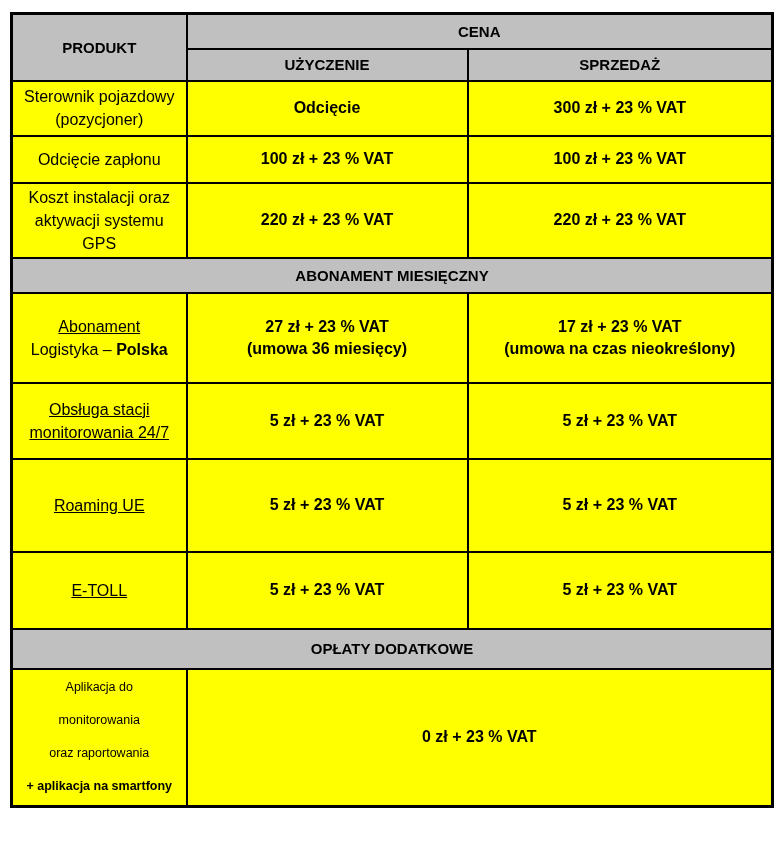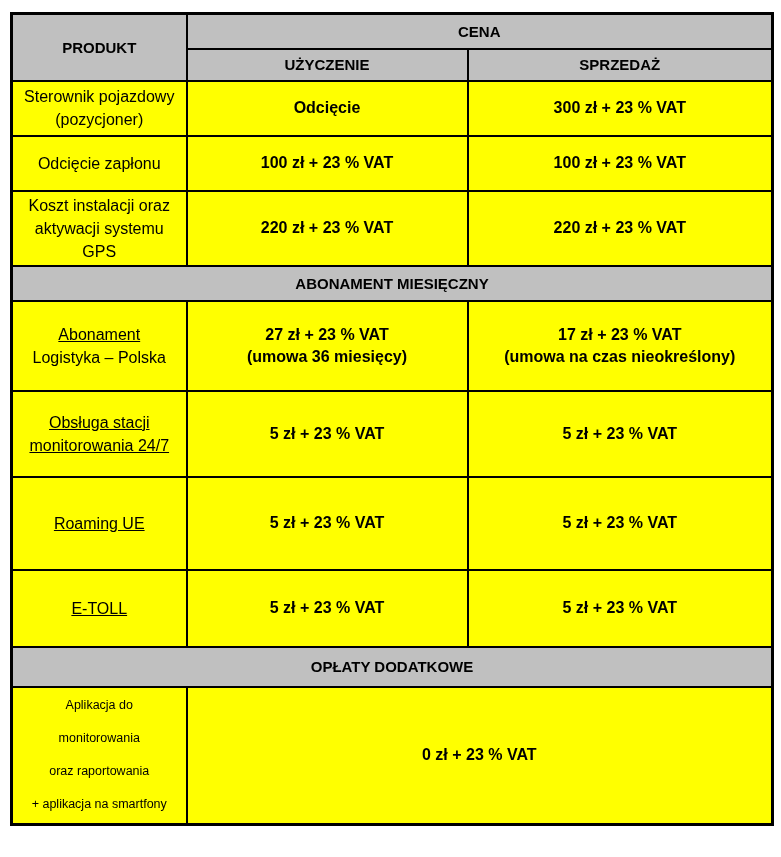--- a/index.html
+++ b/index.html
@@ -39,25 +39,25 @@
 
   
   col.c-produkt  { width: 175px; }
   col.c-uzyczenie{ width: 281px; }
   col.c-sprzedaz { width: 305px; }
 
   
   tr.h-head1 { height: 35px; }
   tr.h-head2 { height: 32px; }
   tr.r-sterownik { height: 55px; }
-  tr.r-odciecie  { height: 55px; }
+  tr.r-odciecie  { height: 47px; }
   tr.r-koszt     { height: 68px; }
   tr.r-band1     { height: 35px; }
   tr.r-abonament { height: 90px; }
-  tr.r-obsluga   { height: 86px; }
+  tr.r-obsluga   { height: 76px; }
   tr.r-roaming   { height: 93px; }
   tr.r-etoll     { height: 77px; }
   tr.r-band2     { height: 40px; }
   tr.r-aplikacja { height: 138px; }
 
   th.gray-cell, td.band-cell {
     background: var(--header-gray, #C0C0C0);
     font-weight: bold;
     font-size: 15px;
   }
@@ -69,21 +69,21 @@
     line-height: 23px;
   }
   td.value-cell {
     background: var(--cell-yellow, #FFFF00);
     font-weight: bold;
     font-size: 16px;
     line-height: 22px;
   }
 
   .u { text-decoration: underline; }
-  .b { font-weight: normal; }
+  .b { font-weight: bold; }
 
   
   .vline + .vline { margin-top: 0; }
 
   
   td.val-high { padding-bottom: 14px; }
   td.val-low  { padding-top: 10px; }
 
   
   td.product-small {

